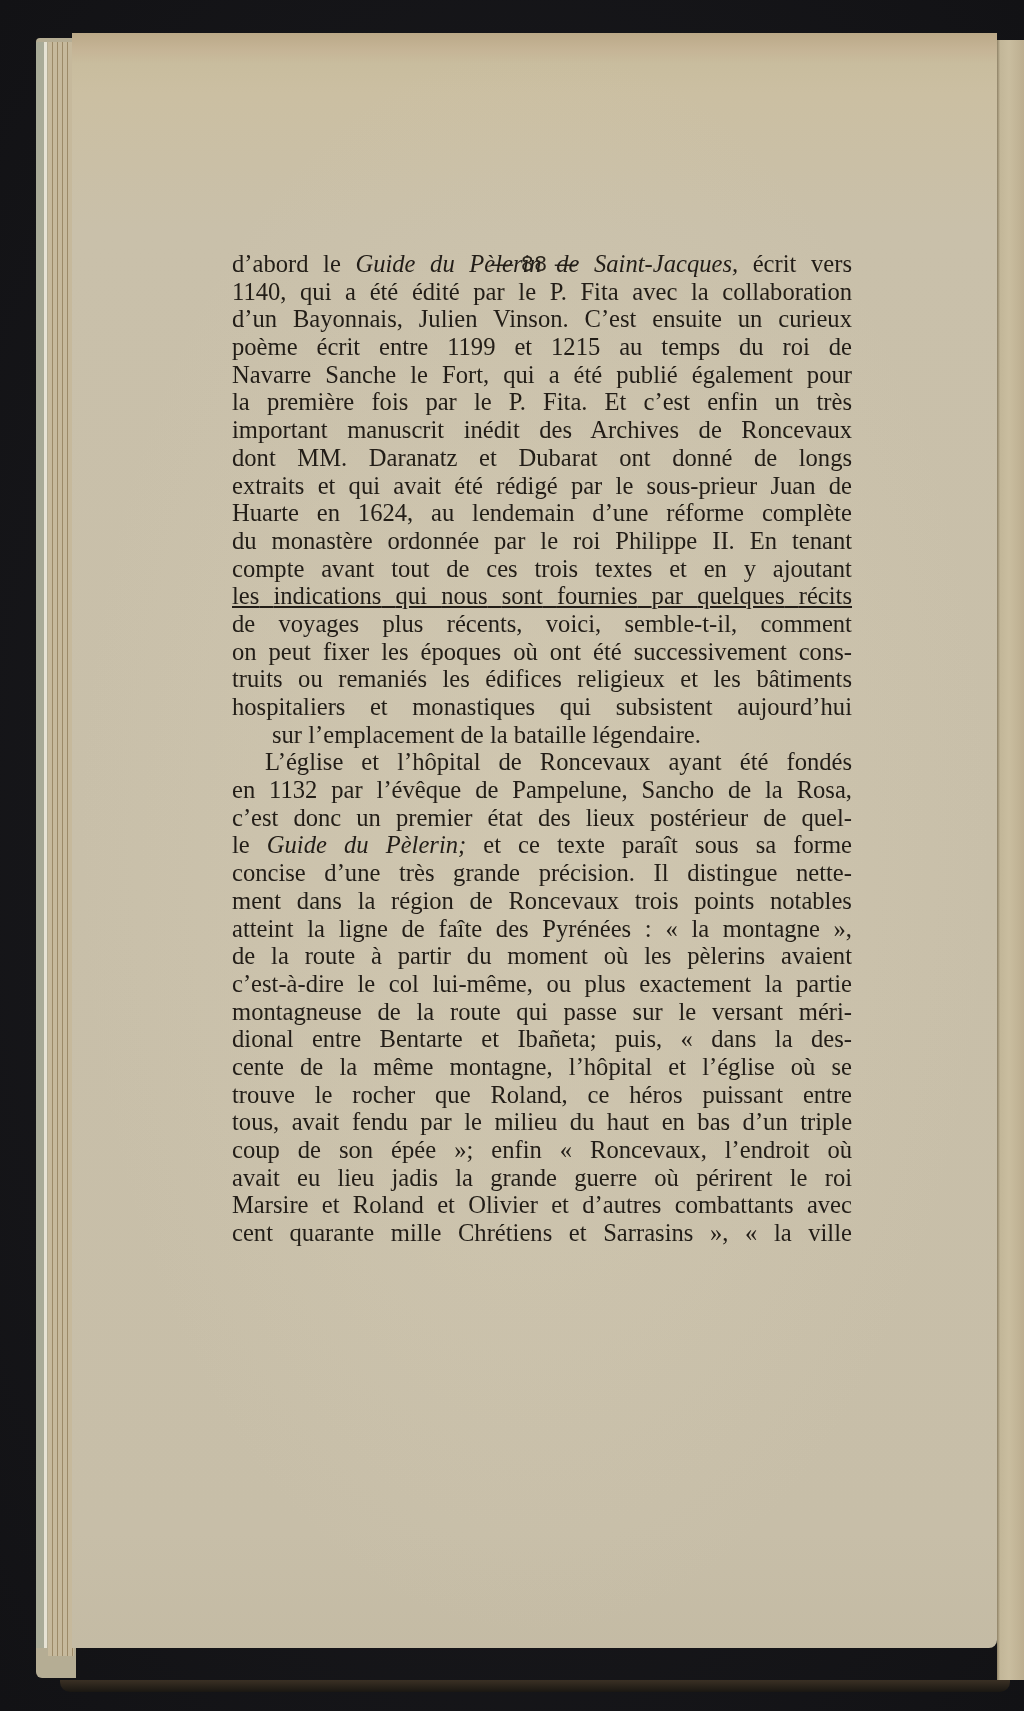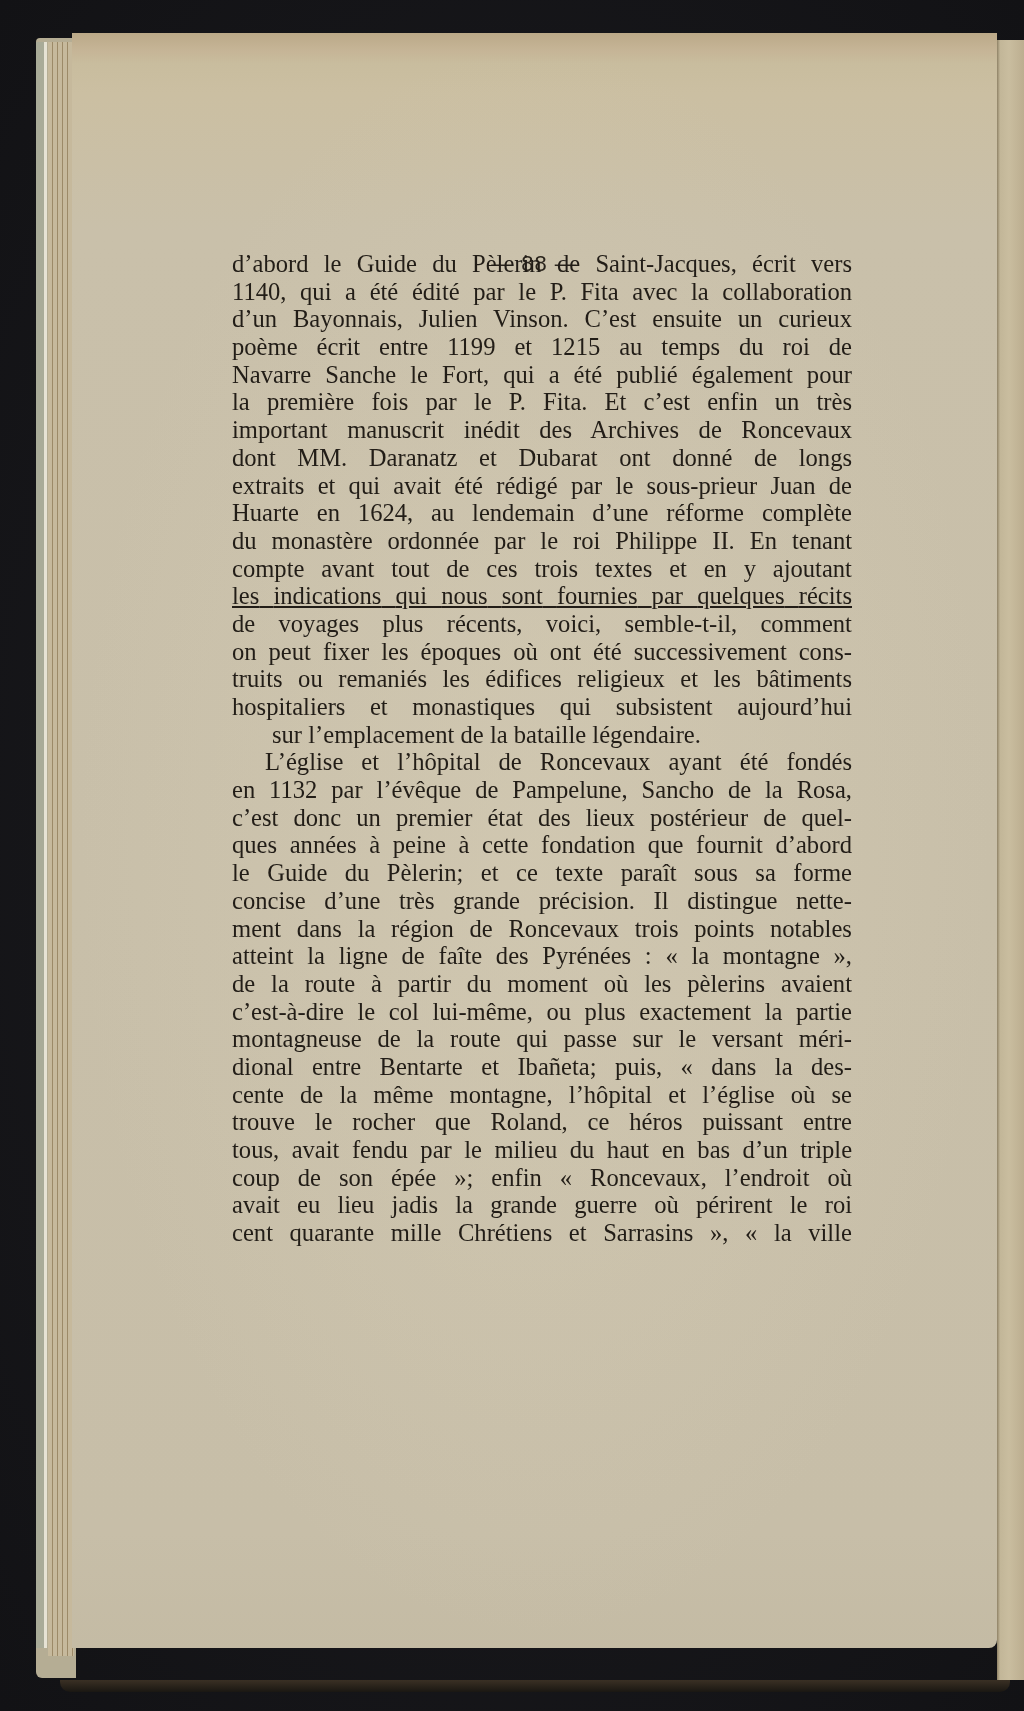--- a/index.html
+++ b/index.html
@@ -122,20 +122,21 @@
       height: 27.7px;
     }
     .line.last {
       text-align-last: left;
       margin-left: 40px;
     }
     .line.indent {
       padding-left: 33px;
     }
     .italic {
+      font-style: italic;
     }
   </style>
 </head>
 <body>
 
 <div class="background"></div>
 
 <div class="page-stack">
   <div class="edge-grey"></div>
   <div class="edge-white"></div>
@@ -168,29 +169,29 @@
       <span class="line" style="white-space: normal;"><span class="">de</span> <span class="">voyages</span> <span class="">plus</span> <span class="">récents,</span> <span class="">voici,</span> <span class="">semble-t-il,</span> <span class="">comment</span></span>
       <span class="line" style="white-space: normal;"><span class="">on</span> <span class="">peut</span> <span class="">fixer</span> <span class="">les</span> <span class="">époques</span> <span class="">où</span> <span class="">ont</span> <span class="">été</span> <span class="">successivement</span> <span class="">cons-</span></span>
       <span class="line" style="white-space: normal;"><span class="">truits</span> <span class="">ou</span> <span class="">remaniés</span> <span class="">les</span> <span class="">édifices</span> <span class="">religieux</span> <span class="">et</span> <span class="">les</span> <span class="">bâtiments</span></span>
       <span class="line" style="white-space: normal;"><span class="">hospitaliers</span> <span class="">et</span> <span class="">monastiques</span> <span class="">qui</span> <span class="">subsistent</span> <span class="">aujourd’hui</span></span>
       <span class="line last" style="white-space: normal;"><span class="">sur</span> <span class="">l’emplacement</span> <span class="">de</span> <span class="">la</span> <span class="">bataille</span> <span class="">légendaire.</span></span>
     </div>
     <div>
       <span class="line indent" style="white-space: normal;"><span class="">L’église</span> <span class="">et</span> <span class="">l’hôpital</span> <span class="">de</span> <span class="">Roncevaux</span> <span class="">ayant</span> <span class="">été</span> <span class="">fondés</span></span>
       <span class="line" style="white-space: normal;"><span class="">en</span> <span class="">1132</span> <span class="">par</span> <span class="">l’évêque</span> <span class="">de</span> <span class="">Pampelune,</span> <span class="">Sancho</span> <span class="">de</span> <span class="">la</span> <span class="">Rosa,</span></span>
       <span class="line" style="white-space: normal;"><span class="">c’est</span> <span class="">donc</span> <span class="">un</span> <span class="">premier</span> <span class="">état</span> <span class="">des</span> <span class="">lieux</span> <span class="">postérieur</span> <span class="">de</span> <span class="">quel-</span></span>
-      <span class="line" style="white-space: normal;"><span class="">ques</span> <span class="">années</span> <span class="">à</span> <span class="">peine</span> <span class="">à</span> <span class="">cette</span> <span class="">fondation</span> <span class="">que</span> <span class="">fournit</span> <span class="">d’abord</span></span>
       <span class="line" style="white-space: normal;"><span class="">le</span> <span class="italic">Guide</span> <span class="italic">du</span> <span class="italic">Pèlerin;</span> <span class="">et</span> <span class="">ce</span> <span class="">texte</span> <span class="">paraît</span> <span class="">sous</span> <span class="">sa</span> <span class="">forme</span></span>
       <span class="line" style="white-space: normal;"><span class="">concise</span> <span class="">d’une</span> <span class="">très</span> <span class="">grande</span> <span class="">précision.</span> <span class="">Il</span> <span class="">distingue</span> <span class="">nette-</span></span>
       <span class="line" style="white-space: normal;"><span class="">ment</span> <span class="">dans</span> <span class="">la</span> <span class="">région</span> <span class="">de</span> <span class="">Roncevaux</span> <span class="">trois</span> <span class="">points</span> <span class="">notables</span></span>
       <span class="line" style="white-space: normal;"><span class="">atteint</span> <span class="">la</span> <span class="">ligne</span> <span class="">de</span> <span class="">faîte</span> <span class="">des</span> <span class="">Pyrénées</span> <span class="">:</span> <span class="">«</span> <span class="">la</span> <span class="">montagne</span> <span class="">»,</span></span>
       <span class="line" style="white-space: normal;"><span class="">de</span> <span class="">la</span> <span class="">route</span> <span class="">à</span> <span class="">partir</span> <span class="">du</span> <span class="">moment</span> <span class="">où</span> <span class="">les</span> <span class="">pèlerins</span> <span class="">avaient</span></span>
       <span class="line" style="white-space: normal;"><span class="">c’est-à-dire</span> <span class="">le</span> <span class="">col</span> <span class="">lui-même,</span> <span class="">ou</span> <span class="">plus</span> <span class="">exactement</span> <span class="">la</span> <span class="">partie</span></span>
       <span class="line" style="white-space: normal;"><span class="">montagneuse</span> <span class="">de</span> <span class="">la</span> <span class="">route</span> <span class="">qui</span> <span class="">passe</span> <span class="">sur</span> <span class="">le</span> <span class="">versant</span> <span class="">méri-</span></span>
       <span class="line" style="white-space: normal;"><span class="">dional</span> <span class="">entre</span> <span class="">Bentarte</span> <span class="">et</span> <span class="">Ibañeta;</span> <span class="">puis,</span> <span class="">«</span> <span class="">dans</span> <span class="">la</span> <span class="">des-</span></span>
       <span class="line" style="white-space: normal;"><span class="">cente</span> <span class="">de</span> <span class="">la</span> <span class="">même</span> <span class="">montagne,</span> <span class="">l’hôpital</span> <span class="">et</span> <span class="">l’église</span> <span class="">où</span> <span class="">se</span></span>
       <span class="line" style="white-space: normal;"><span class="">trouve</span> <span class="">le</span> <span class="">rocher</span> <span class="">que</span> <span class="">Roland,</span> <span class="">ce</span> <span class="">héros</span> <span class="">puissant</span> <span class="">entre</span></span>
       <span class="line" style="white-space: normal;"><span class="">tous,</span> <span class="">avait</span> <span class="">fendu</span> <span class="">par</span> <span class="">le</span> <span class="">milieu</span> <span class="">du</span> <span class="">haut</span> <span class="">en</span> <span class="">bas</span> <span class="">d’un</span> <span class="">triple</span></span>
       <span class="line" style="white-space: normal;"><span class="">coup</span> <span class="">de</span> <span class="">son</span> <span class="">épée</span> <span class="">»;</span> <span class="">enfin</span> <span class="">«</span> <span class="">Roncevaux,</span> <span class="">l’endroit</span> <span class="">où</span></span>
       <span class="line" style="white-space: normal;"><span class="">avait</span> <span class="">eu</span> <span class="">lieu</span> <span class="">jadis</span> <span class="">la</span> <span class="">grande</span> <span class="">guerre</span> <span class="">où</span> <span class="">périrent</span> <span class="">le</span> <span class="">roi</span></span>
+      <span class="line" style="white-space: normal;"><span class="">Marsire</span> <span class="">et</span> <span class="">Roland</span> <span class="">et</span> <span class="">Olivier</span> <span class="">et</span> <span class="">d’autres</span> <span class="">combattants</span> <span class="">avec</span></span>
       <span class="line" style="white-space: normal;"><span class="">cent</span> <span class="">quarante</span> <span class="">mille</span> <span class="">Chrétiens</span> <span class="">et</span> <span class="">Sarrasins</span> <span class="">»,</span> <span class="">«</span> <span class="">la</span> <span class="">ville</span></span>
     </div>
   </div>
 
 </body></html>

